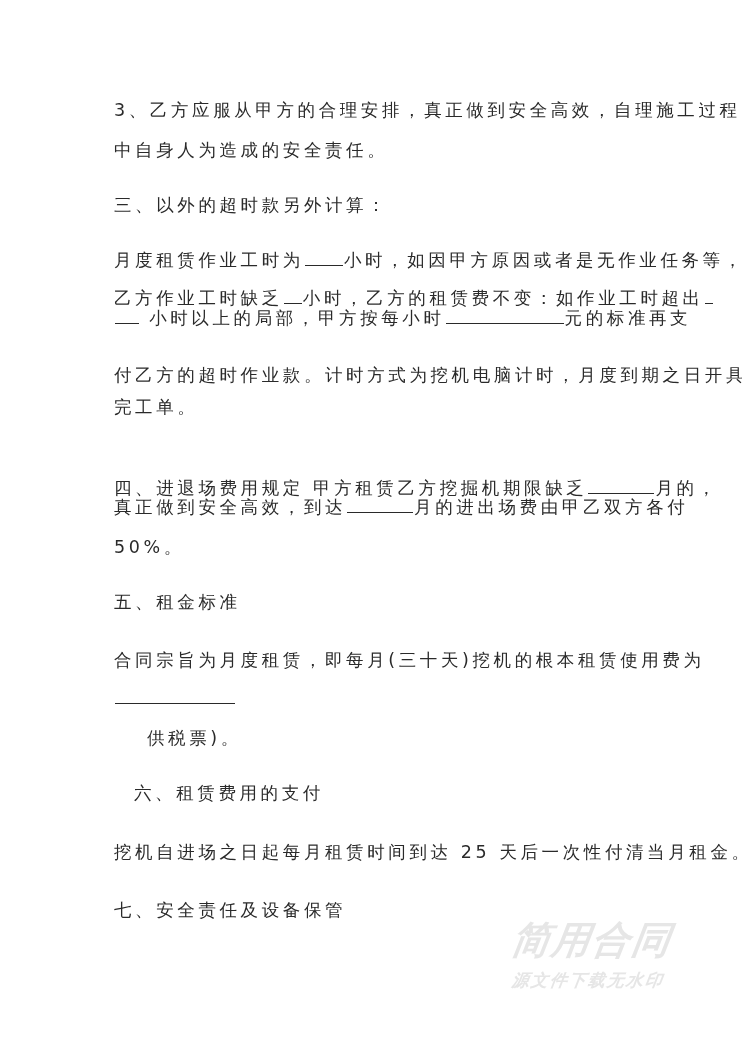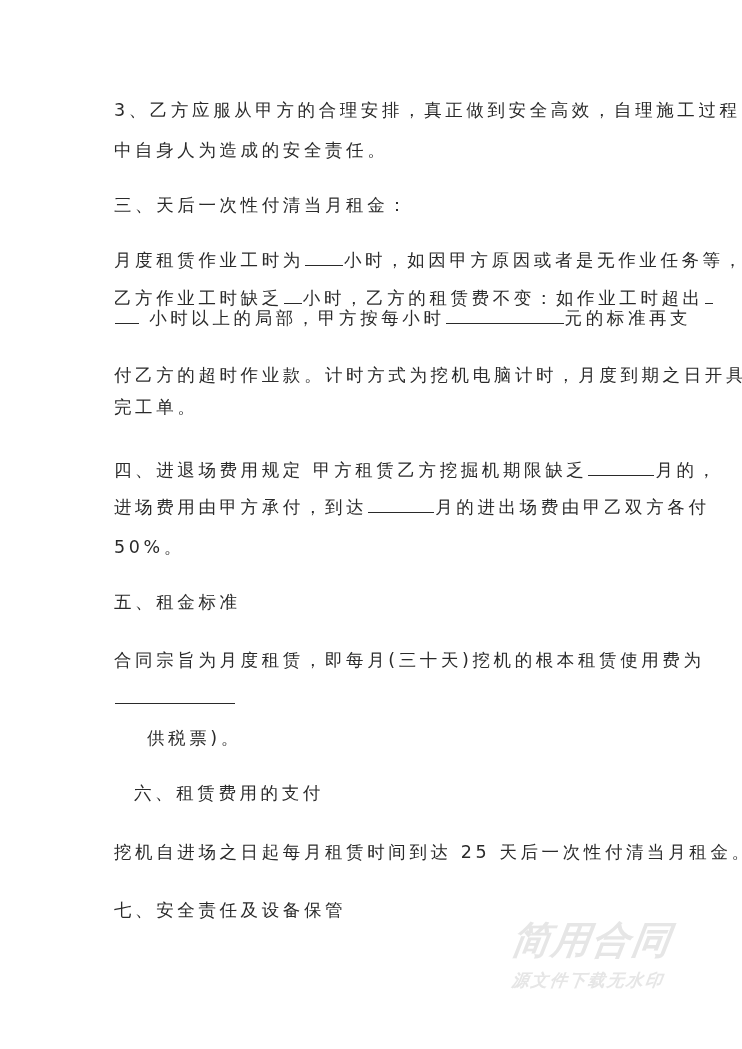--- a/index.html
+++ b/index.html
@@ -64,28 +64,28 @@
       transform: skewX(-8deg);
     }
   </style>
 </head>
 <body>
 
 <div class="page">
   <div id="content">
       <div class="line" style="top: 99px;"><span>3、乙方应服从甲方的合理安排，真正做到安全高效，自理施工过程</span></div>
       <div class="line" style="top: 139px;"><span>中自身人为造成的安全责任。</span></div>
-      <div class="line" style="top: 194px;"><span>三、天后一次性付清当月租金：</span></div>
+      <div class="line" style="top: 194px;"><span>三、以外的超时款另外计算：</span></div>
       <div class="line" style="top: 249px;"><span>月度租赁作业工时为</span><span class="blank" style="width: 38px;"></span><span>小时，如因甲方原因或者是无作业任务等，</span></div>
       <div class="line" style="top: 287px;"><span>乙方作业工时缺乏</span><span class="blank" style="width: 18px;"></span><span>小时，乙方的租赁费不变：如作业工时超出</span><span class="blank" style="width: 8px;"></span></div>
       <div class="line" style="top: 307px;"><span class="blank" style="width: 24px;"></span><span> 小时以上的局部，甲方按每小时</span><span class="blank" style="width: 118px;"></span><span>元的标准再支</span></div>
       <div class="line" style="top: 364px;"><span>付乙方的超时作业款。计时方式为挖机电脑计时，月度到期之日开具</span></div>
       <div class="line" style="top: 396px; text-align: center;"><span>完工单。</span></div>
-      <div class="line" style="top: 459px;"><span>四、进退场费用规定 甲方租赁乙方挖掘机期限缺乏</span><span class="blank" style="width: 66px;"></span><span>月的，</span></div>
-      <div class="line" style="top: 496px;"><span>进场费用由甲方承付，到达</span><span class="blank" style="width: 66px;"></span><span>月的进出场费由甲乙双方各付</span></div>
+      <div class="line" style="top: 477px;"><span>四、进退场费用规定 甲方租赁乙方挖掘机期限缺乏</span><span class="blank" style="width: 66px;"></span><span>月的，</span></div>
+      <div class="line" style="top: 496px;"><span>真正做到安全高效，到达</span><span class="blank" style="width: 66px;"></span><span>月的进出场费由甲乙双方各付</span></div>
       <div class="line" style="top: 536px;"><span>50%。</span></div>
       <div class="line" style="top: 591px;"><span>五、租金标准</span></div>
       <div class="line" style="top: 649px;"><span>合同宗旨为月度租赁，即每月(三十天)挖机的根本租赁使用费为</span></div>
       <div class="line" style="top: 687px;"><span class="blank" style="width: 120px;"></span></div>
       <div class="line" style="top: 727px; margin-left: 33px;"><span>供税票)。</span></div>
       <div class="line" style="top: 782px; margin-left: 20px;"><span>六、租赁费用的支付</span></div>
       <div class="line" style="top: 841px;"><span>挖机自进场之日起每月租赁时间到达 25 天后一次性付清当月租金。</span></div>
       <div class="line" style="top: 899px;"><span>七、安全责任及设备保管</span></div>
     </div>
 

